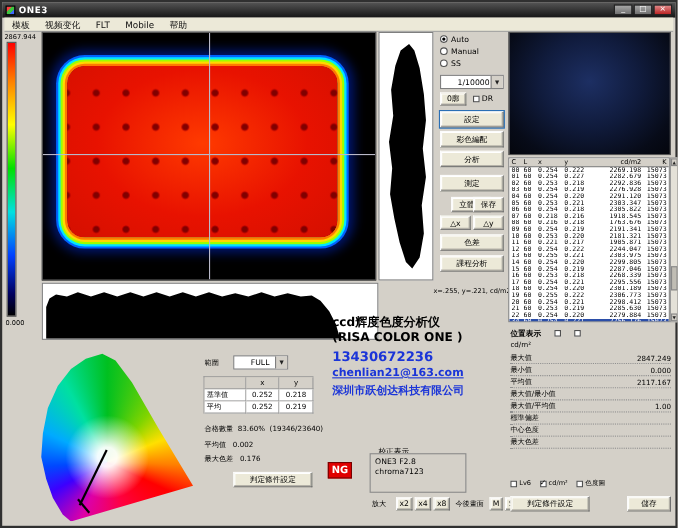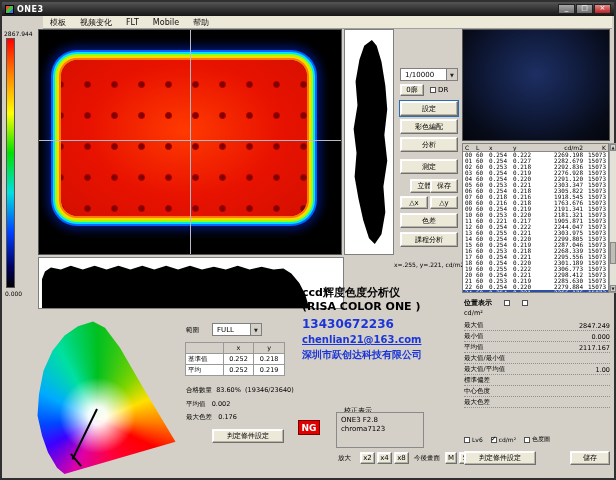--- a/index.html
+++ b/index.html
@@ -7,21 +7,21 @@
   body{position:relative;font-family:"DejaVu Sans","Liberation Sans",sans-serif;background:#6b6b6b;overflow:hidden;}
   .window{position:absolute;inset:0;background:#d4d0c8;border:2px solid #303030;}
   
   .titlebar{position:absolute;left:0;top:0;right:0;height:14px;background:linear-gradient(#555,#161616);display:flex;align-items:center;padding:0 3px;gap:3px;}
   .app-icon{width:9px;height:9px;background:linear-gradient(135deg,#ff4040 0 33%,#3fc43f 33% 66%,#3f6cff 66%);border:1px solid #000;}
   .title-text{color:#fff;font-size:8px;font-weight:bold;letter-spacing:.5px;}
   .winbtns{margin-left:auto;display:flex;gap:1px;}
   .winbtn{width:17px;height:10px;background:linear-gradient(#a8a8a8,#6e6e6e);border:1px solid #222;color:#fff;font-size:7px;line-height:7px;text-align:center;}
   .winbtn.close{background:linear-gradient(#e08a8a,#b22);}
   
-  .menubar{position:absolute;left:2px;top:14px;right:2px;height:13px;background:#ece9d8;border-bottom:1px solid #a0a0a0;display:flex;align-items:center;font-size:8px;color:#111;margin-left:39px;}
+  .menubar{position:absolute;left:2px;top:14px;right:2px;height:13px;background:#ece9d8;border-bottom:1px solid #a0a0a0;display:flex;align-items:center;font-size:8px;color:#111;}
   .menu-item{padding:0 7px;height:100%;display:flex;align-items:center;}
   
   .cbar-label{position:absolute;font-size:6px;color:#000;}
   .colorbar{position:absolute;left:4px;top:36px;width:9px;height:250px;border:1px solid #555;
     background:linear-gradient(to bottom,#ff0000,#ff8000 14%,#ffff00 30%,#00e000 46%,#00e0e0 62%,#0040ff 78%,#000060 92%,#000);}
   
   .thermal{position:absolute;left:36px;top:27px;width:304px;height:226px;background:#000;border:1px solid #555;overflow:hidden;}
   .blob{position:absolute;left:22px;top:30px;width:246px;height:156px;border-radius:16px;
     background:
       radial-gradient(circle, rgba(122,0,0,.95) 2.2px, rgba(179,0,0,.9) 3.2px, rgba(0,0,0,0) 3.9px),
@@ -33,21 +33,21 @@
   .xhair-h{position:absolute;left:0;top:110px;width:100%;height:1px;background:#b9b9c9;}
   
   .panel-white{position:absolute;background:#fff;border:1px solid #7f7f7f;}
   
   .ctl-label{font-size:7px;color:#000;}
   .radio-row{display:flex;align-items:center;gap:3px;height:11px;}
   .radio{width:7px;height:7px;border-radius:50%;border:1px solid #505050;background:#fff;flex:0 0 auto;}
   .radio.sel::after{content:"";display:block;width:3px;height:3px;margin:1px;border-radius:50%;background:#000;}
   .btn{position:absolute;background:#ece9d8;border:1px solid;border-color:#fbfbfb #6f6f6f #6f6f6f #fbfbfb;box-shadow:inset -1px -1px 0 #b5b2a8,inset 1px 1px 0 #fff;font-size:7px;color:#000;display:flex;align-items:center;justify-content:center;overflow:hidden;}
   .btn.primary{outline:1px solid #2a6fb5;}
-  .dropdown{position:absolute;background:#fff;border:1px solid #7f7f7f;font-size:7px;display:flex;align-items:center;padding-left:4px;}
+  .dropdown{position:absolute;background:#fff;border:1px solid #7f7f7f;font-size:7px;display:flex;align-items:center;padding-left:15px;}
   .dd-arrow{margin-left:auto;width:11px;align-self:stretch;background:#d4d0c8;border-left:1px solid #7f7f7f;font-size:5px;display:flex;align-items:center;justify-content:center;color:#222;}
   .chk{width:6px;height:6px;border:1px solid #505050;background:#fff;display:inline-block;flex:0 0 auto;}
   .chk.on{background:#fff;position:relative;}
   .chk.on::after{content:"✓";position:absolute;left:-1px;top:-3px;font-size:7px;color:#000;}
   
   .preview{position:absolute;left:460px;top:27px;width:148px;height:112px;border:1px solid #555;
     background:radial-gradient(ellipse at 50% 40%, #1d2f63 0%, #101b3c 45%, #070b18 80%, #04060d 100%);}
   
   .mtable{position:absolute;left:460px;top:141px;width:147px;height:150px;background:#fff;border:1px solid #7f7f7f;overflow:hidden;}
   .thead{display:flex;background:#d4d0c8;border-bottom:1px solid #888;font-size:6px;height:8px;line-height:8px;}
@@ -129,20 +129,34 @@
   </div>
 
   <div class="panel-white" style="left:36px;top:255px;width:306px;height:52px;">
     <svg width="304" height="50" viewBox="0 0 306 52" preserveAspectRatio="none">
       <path d="M3,52 L3,22 L6,14 L12,10 L22,12 L32,8 L44,12 L56,8 L68,12 L80,8 L92,12 L104,8 L116,12 L128,8 L140,12 L152,8 L164,12 L176,9 L188,12 L200,8 L212,12 L224,9 L236,12 L246,11 L254,16 L262,26 L268,38 L272,52 Z" fill="#000"></path>
     </svg>
   </div>
 
   <div class="statusline">x=.255, y=.221, cd/m2=2229.401</div>
 
+  <div style="position:absolute;left:398px;top:28px;width:58px;">
+    <div class="radio-row">
+      <span class="radio sel"></span>
+      <span class="ctl-label">Auto</span>
+    </div>
+    <div class="radio-row">
+      <span class="radio"></span>
+      <span class="ctl-label">Manual</span>
+    </div>
+    <div class="radio-row">
+      <span class="radio"></span>
+      <span class="ctl-label">SS</span>
+    </div>
+  </div>
 
   <div class="dropdown" style="left:398px;top:66px;width:58px;height:13px;">
     <span>1/10000</span>
     <span class="dd-arrow">▼</span>
   </div>
 
   <div class="btn" style="left:398px;top:82px;width:24px;height:12px;">0廓</div>
   <div style="position:absolute;left:428px;top:84px;display:flex;align-items:center;gap:2px;">
     <span class="chk"></span>
     <span class="ctl-label">DR</span>

